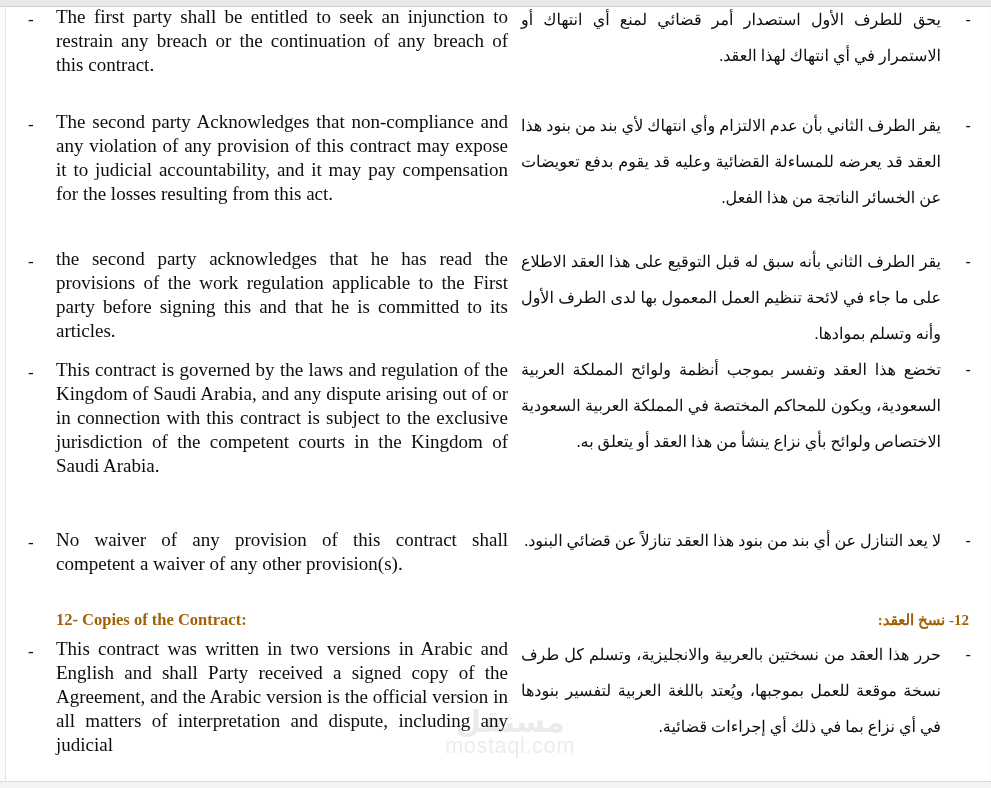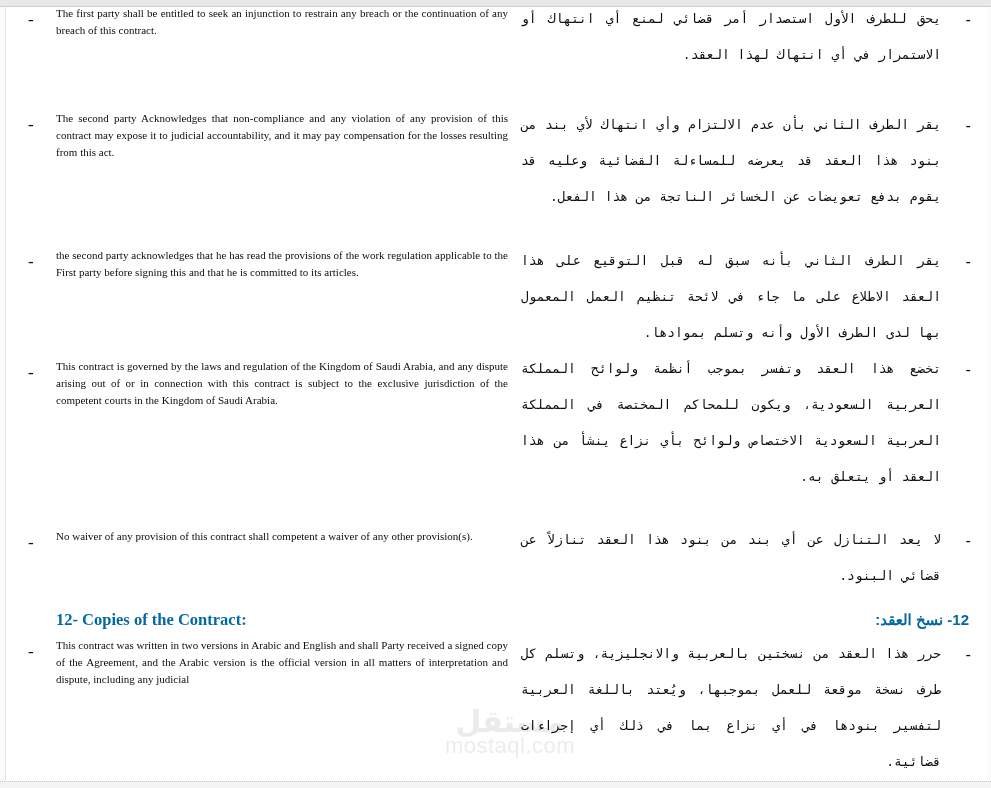--- a/index.html
+++ b/index.html
@@ -121,47 +121,47 @@
     flex: 0 0 auto;
     font-size: 17px;
     color: #111;
     line-height: 30.6px;
   }
   .col-en .dash { width: 28px; }
   .col-ar .dash { width: 30px; }
 
   .body-text {
     flex: 1 1 auto;
-    font-size: 11px;
+    font-size: 19px;
     color: #0d0d0d;
-    line-height: 17px;
+    line-height: 24px;
     text-align: justify;
     text-justify: inter-word;
   }
   .col-ar .body-text {
-    font-family: Liberation Mono, monospace;
-    font-size: 13px;
+    font-family: Liberation Serif, serif;
+    font-size: 16px;
     line-height: 36px;
     text-align: justify;
   }
   .col-ar .dash {
     line-height: 36px;
     font-family: "DejaVu Sans", sans-serif;
     font-size: 15px;
   }
 
   .heading {
     font-weight: 700;
     font-size: 16.5px;
-    color: #0369a1;
+    color: #a16207;
     line-height: 30.6px;
   }
   .col-en .heading { padding-left: 28px; }
   .col-ar .heading {
-    font-family: Liberation Sans, sans-serif;
+    font-family: Liberation Serif, serif;
     font-size: 15px;
     line-height: 34px;
     text-align: right;
     padding-right: 2px;
   }
 
   
   .en-0 { position: absolute; top: 5px;   left: 0; width: 480px; }
   .en-1 { position: absolute; top: 110px; left: 0; width: 480px; }
   .en-2 { position: absolute; top: 247px; left: 0; width: 480px; }

